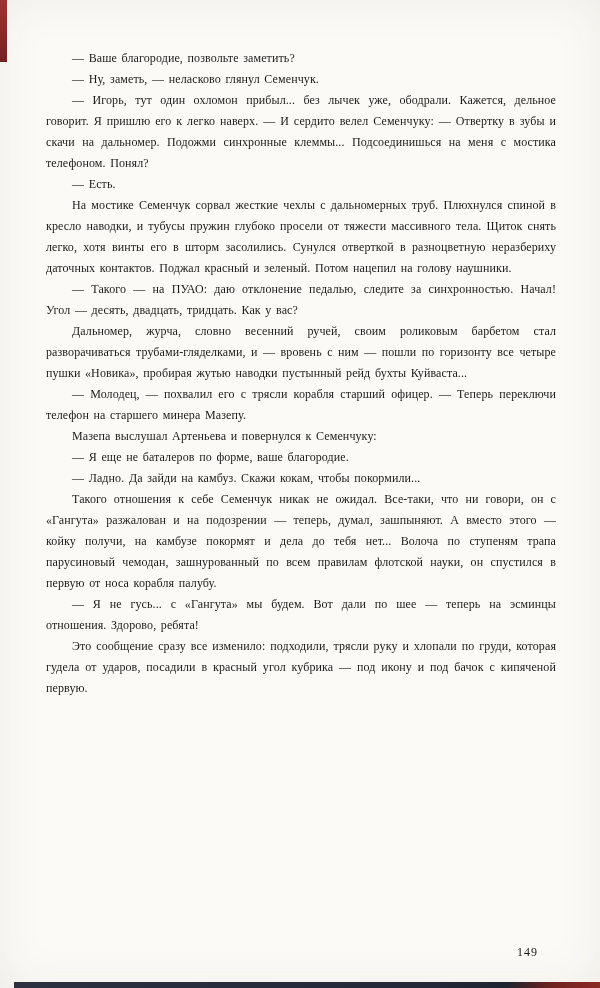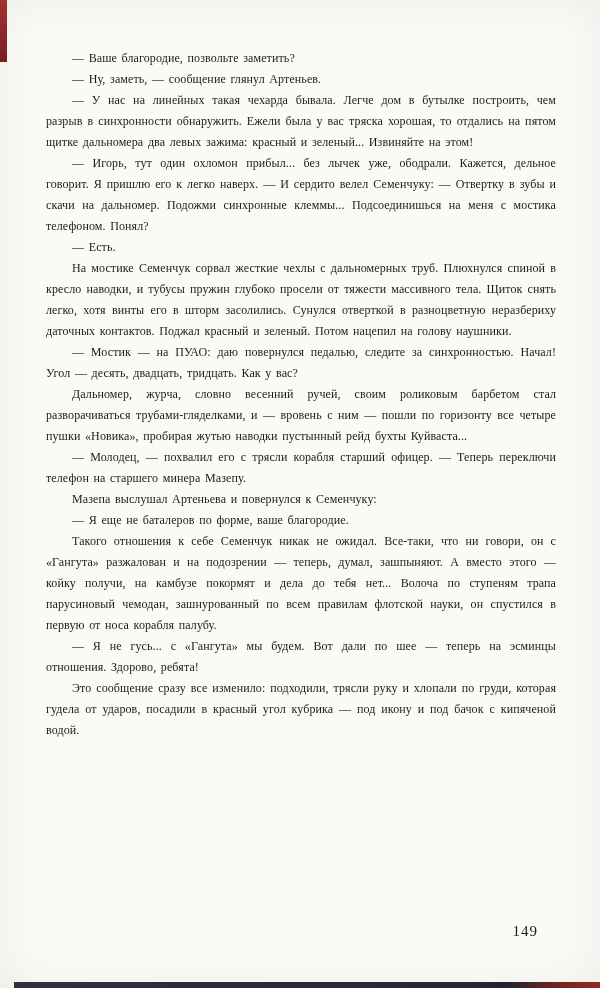--- a/index.html
+++ b/index.html
@@ -33,22 +33,22 @@
     text-align: justify;
     text-indent: 26px;
     letter-spacing: 0.1px;
     word-spacing: 1.5px;
     hyphens: auto;
     -webkit-hyphens: auto;
   }
   .page-number {
     position: absolute;
     right: 62px;
-    bottom: 48px;
-    font-size: 15px;
+    bottom: 28px;
+    font-size: 12px;
     letter-spacing: 1px;
   }
   
   .artifact-left-top {
     position: absolute;
     left: 0;
     top: 0;
     width: 7px;
     height: 62px;
     background: linear-gradient(#a33131 0%, #8b2626 60%, #742020 100%);
@@ -63,31 +63,31 @@
   }
 </style>
 </head>
 <body>
 
 <div class="page">
   <div class="artifact-left-top"></div>
 
   <div class="text-block">
     <p class="para">— Ваше благородие, позвольте заметить?</p>
-    <p class="para">— Ну, заметь, — сообщение глянул Артеньев.</p>
-    <p class="para">— У нас на линейных такая чехарда бывала. Легче дом в бутылке построить, чем разрыв в синхронности обнаружить. Ежели была у вас тряска хорошая, то отдались на пятом щитке дальномера два левых зажима: красный и зеленый... Извиняйте на этом!</p>
+    <p class="para">— Ну, заметь, — неласково глянул Семенчук.</p>
     <p class="para">— Игорь, тут один охломон прибыл... без лычек уже, ободрали. Кажется, дельное говорит. Я пришлю его к легко наверх. — И сердито велел Семенчуку: — Отвертку в зубы и скачи на дальномер. Подожми синхронные клеммы... Подсоединишься на меня с мостика телефоном. Понял?</p>
     <p class="para">— Есть.</p>
     <p class="para">На мостике Семенчук сорвал жесткие чехлы с дальномерных труб. Плюхнулся спиной в кресло наводки, и тубусы пружин глубоко просели от тяжести массивного тела. Щиток снять легко, хотя винты его в шторм засолились. Сунулся отверткой в разноцветную неразбериху даточных контактов. Поджал красный и зеленый. Потом нацепил на голову наушники.</p>
-    <p class="para">— Мостик — на ПУАО: даю повернулся педалью, следите за синхронностью. Начал! Угол — десять, двадцать, тридцать. Как у вас?</p>
+    <p class="para">— Такого — на ПУАО: даю отклонение педалью, следите за синхронностью. Начал! Угол — десять, двадцать, тридцать. Как у вас?</p>
     <p class="para">Дальномер, журча, словно весенний ручей, своим роликовым барбетом стал разворачиваться трубами-гляделками, и — вровень с ним — пошли по горизонту все четыре пушки «Новика», пробирая жутью наводки пустынный рейд бухты Куйваста...</p>
     <p class="para">— Молодец, — похвалил его с трясли корабля старший офицер. — Теперь переключи телефон на старшего минера Мазепу.</p>
     <p class="para">Мазепа выслушал Артеньева и повернулся к Семенчуку:</p>
     <p class="para">— Я еще не баталеров по форме, ваше благородие.</p>
+    <p class="para">— Ладно. Да зайди на камбуз. Скажи кокам, чтобы покормили...</p>
     <p class="para">Такого отношения к себе Семенчук никак не ожидал. Все-таки, что ни говори, он с «Гангута» разжалован и на подозрении — теперь, думал, зашпыняют. А вместо этого — койку получи, на камбузе покормят и дела до тебя нет... Волоча по ступеням трапа парусиновый чемодан, зашнурованный по всем правилам флотской науки, он спустился в первую от носа корабля палубу.</p>
     <p class="para">— Я не гусь... с «Гангута» мы будем. Вот дали по шее — теперь на эсминцы отношения. Здорово, ребята!</p>
-    <p class="para">Это сообщение сразу все изменило: подходили, трясли руку и хлопали по груди, которая гудела от ударов, посадили в красный угол кубрика — под икону и под бачок с кипяченой водой.</p>
+    <p class="para">Это сообщение сразу все изменило: подходили, трясли руку и хлопали по груди, которая гудела от ударов, посадили в красный угол кубрика — под икону и под бачок с кипяченой первую.</p>
   </div>
 
   <div class="page-number">149</div>
 
   <div class="artifact-bottom"></div>
 </div>
 
 </body></html>

